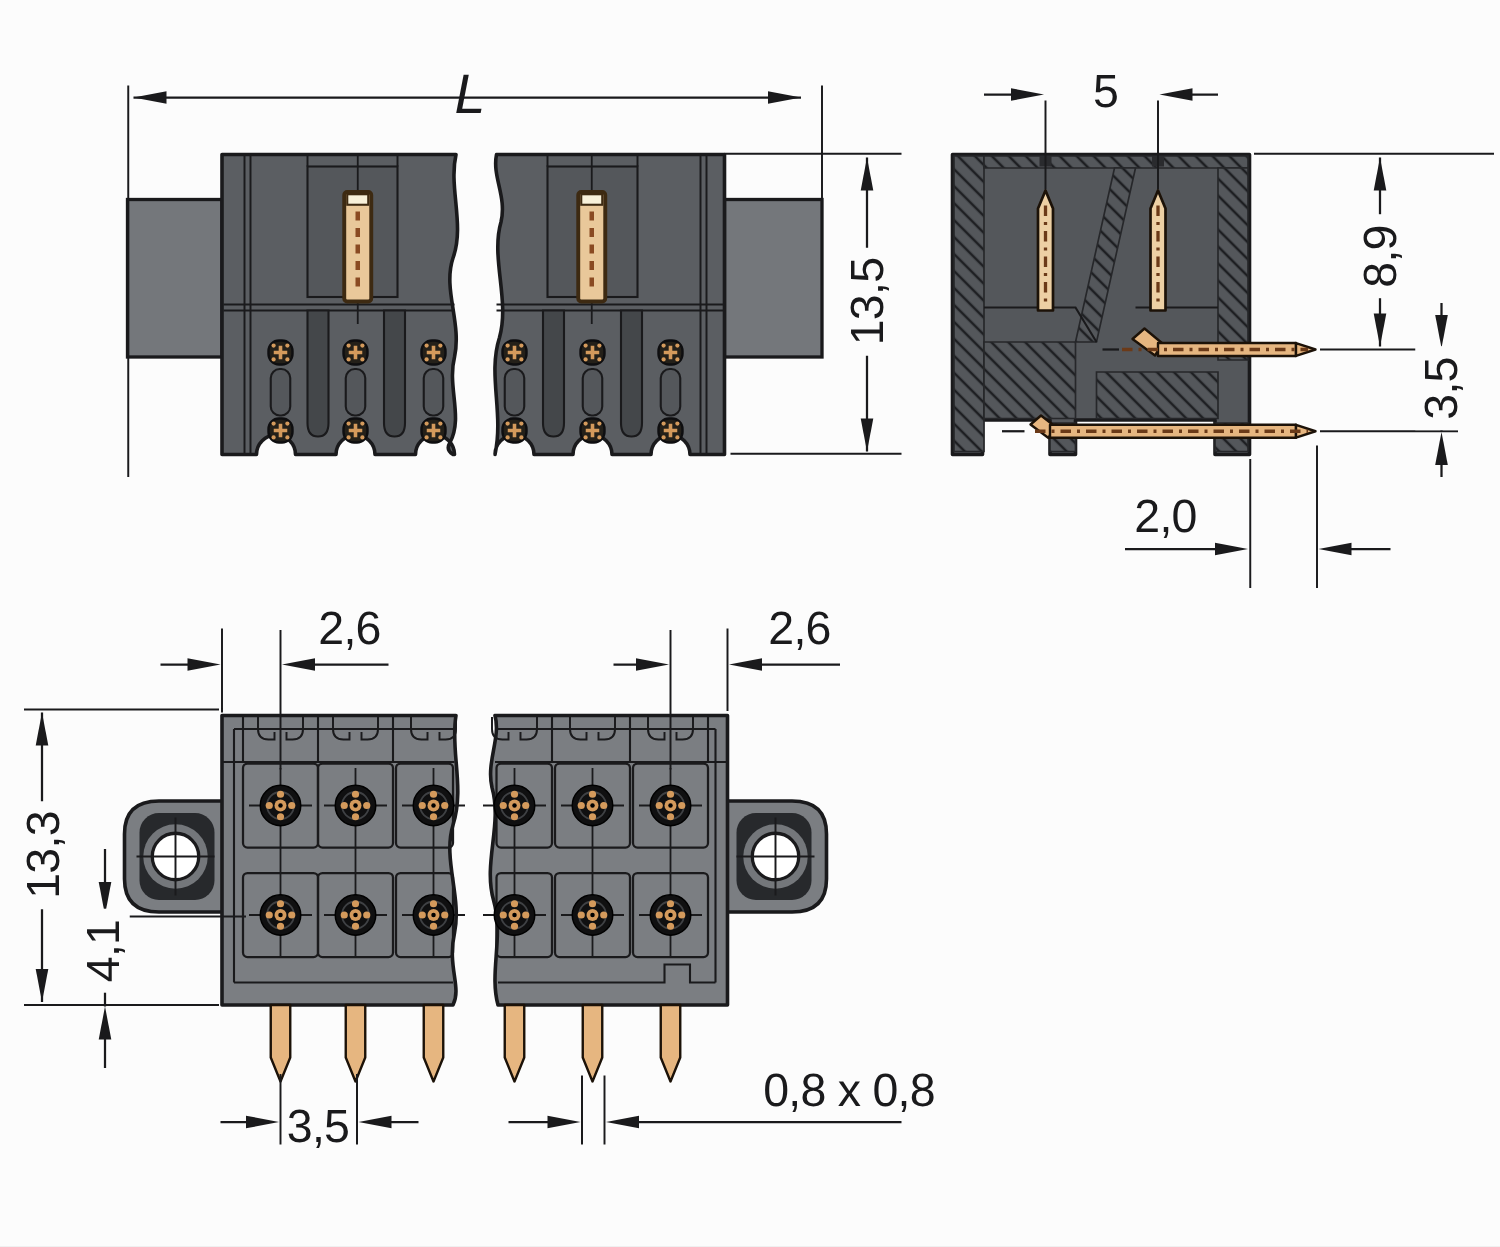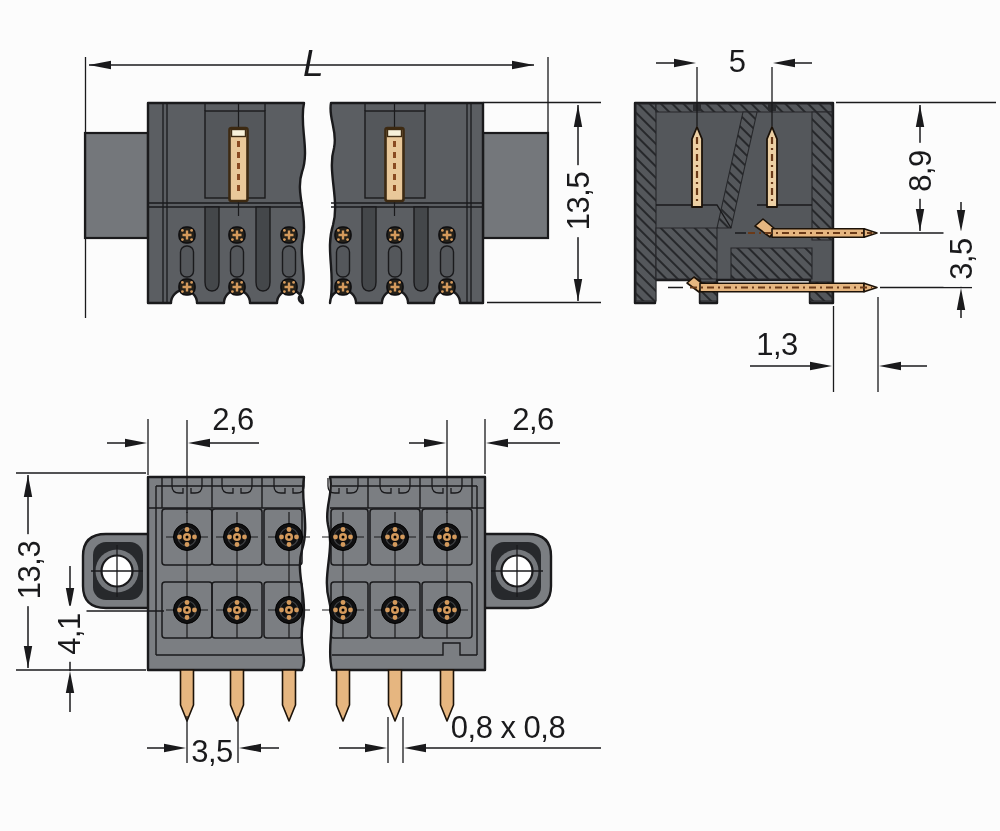--- a/index.html
+++ b/index.html
@@ -262,21 +262,21 @@
     <polygon class="arrow" points="387,748 365,743.8 365,752.2"></polygon>
     <polygon class="arrow" points="404,748 426,743.8 426,752.2"></polygon>
   </g>
 </svg>
 
 <div class="dim-label lbl-L" style="left:313px;top:63px;">L</div>
 <div class="dim-label rot masked" style="left:578px;top:201px;">13,5</div>
 <div class="dim-label" style="left:737px;top:61px;">5</div>
 <div class="dim-label rot masked" style="left:920px;top:171px;">8,9</div>
 <div class="dim-label rot masked" style="left:961px;top:259px;">3,5</div>
-<div class="dim-label" style="left:777px;top:344px;">1,3</div>
+<div class="dim-label" style="left:777px;top:344px;">2,0</div>
 <div class="dim-label" style="left:233px;top:419px;">2,6</div>
 <div class="dim-label" style="left:533px;top:419px;">2,6</div>
 <div class="dim-label rot masked" style="left:29px;top:570px;">13,3</div>
 <div class="dim-label rot masked" style="left:69px;top:634px;">4,1</div>
 <div class="dim-label" style="left:212px;top:751px;">3,5</div>
-<div class="dim-label" style="left:508px;top:727px;">0,8 x 0,8</div>
+<div class="dim-label" style="left:566px;top:727px;">0,8 x 0,8</div>
 
 </div>
 
 </body></html>

